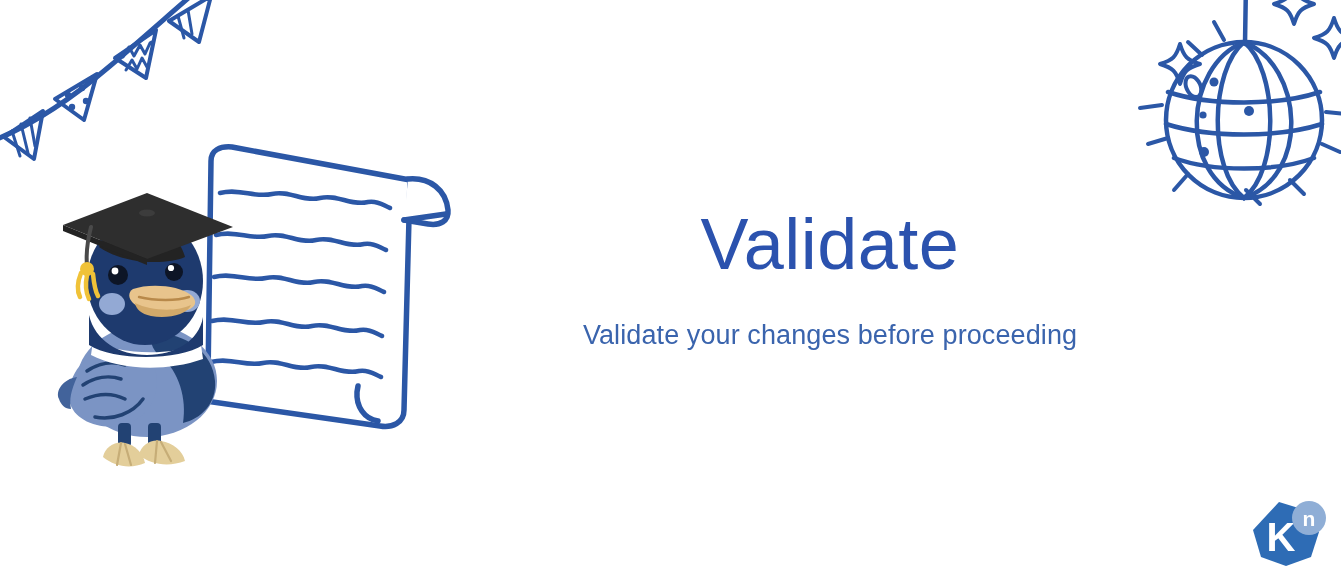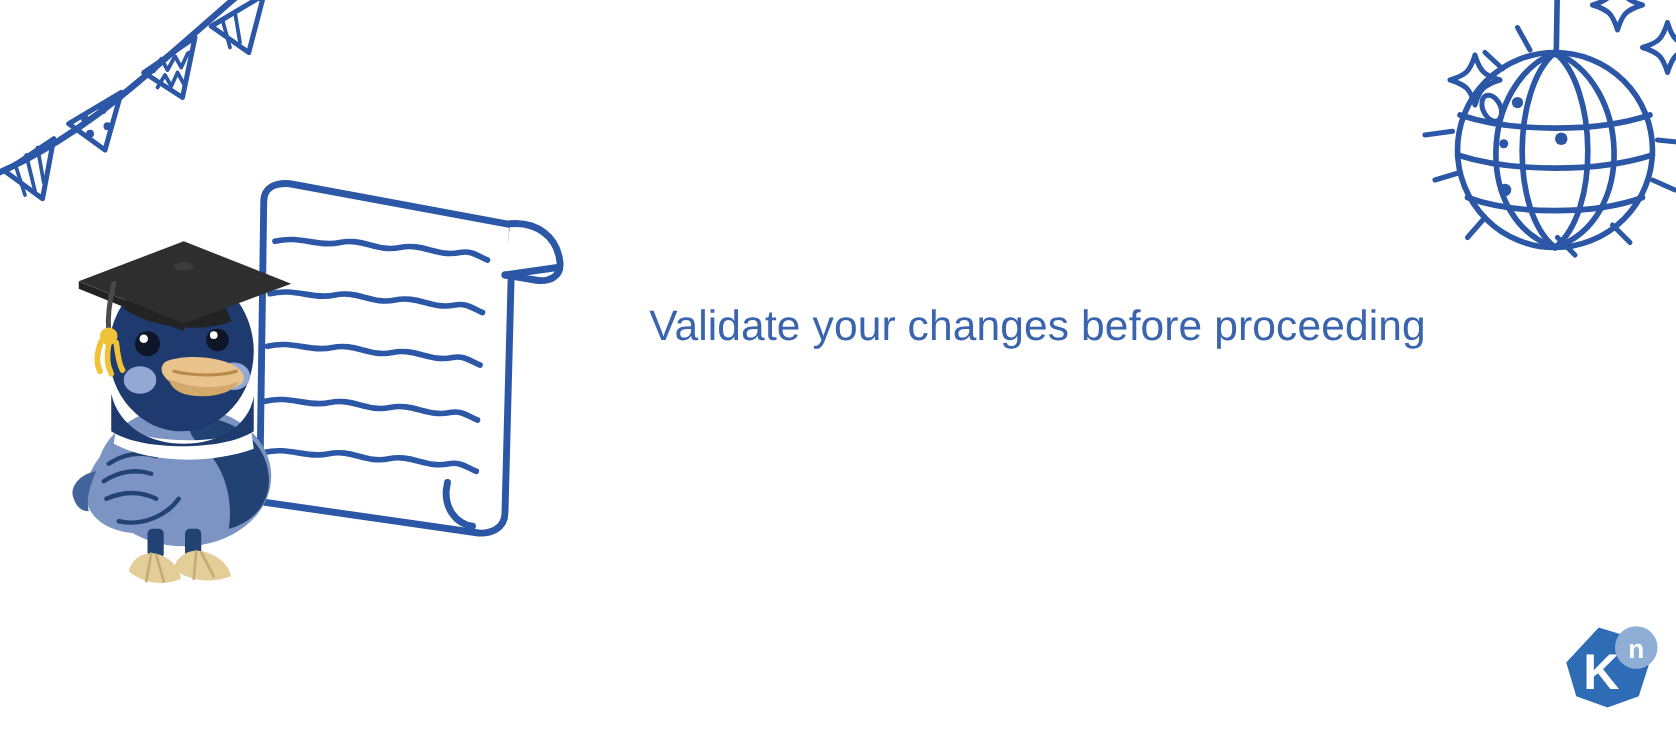--- a/index.html
+++ b/index.html
@@ -64,21 +64,21 @@
     font-family: "Liberation Sans", sans-serif;
     font-size: 72px;
     font-weight: 400;
     line-height: 1.1;
     letter-spacing: 0.5px;
     color: #2B52AE;
     margin: 0;
   }
   #page-subtitle {
     font-family: "Liberation Sans", sans-serif;
-    font-size: 34px;
+    font-size: 27px;
     font-weight: 400;
     line-height: 1.25;
     letter-spacing: 0.1px;
     color: #3A64AD;
     margin: 35px 0 0 0;
     text-align: center;
   }
 
   
   #brand-logo {
@@ -259,20 +259,21 @@
              C 114 282 96 280 84 270 Z" fill="#E3CE9A"></path>
     <g fill="none" stroke="#C6AD77" stroke-width="2.2" stroke-linecap="round">
       <path d="M 66 258 L 62 280"></path>
       <path d="M 70 259 L 76 280"></path>
       <path d="M 102 256 L 100 278"></path>
       <path d="M 106 257 L 116 276"></path>
     </g>
   </svg>
 
   <div class="text-block">
+    <h1 id="page-title">Validate</h1>
     <p id="page-subtitle">Validate your changes before proceeding</p>
   </div>
 
   <svg id="brand-logo" viewBox="0 0 78 72">
 
     <polygon points="30,2 56,10 70,32 62,57 37,66 12,57 4,30" fill="#2E6CB5"></polygon>
 
     <text x="32" y="51" font-family="'Liberation Sans', sans-serif" font-size="40" font-weight="700" fill="#FFFFFF" text-anchor="middle">K</text>
 
     <circle cx="60" cy="18" r="17" fill="#8FAED6"></circle>

